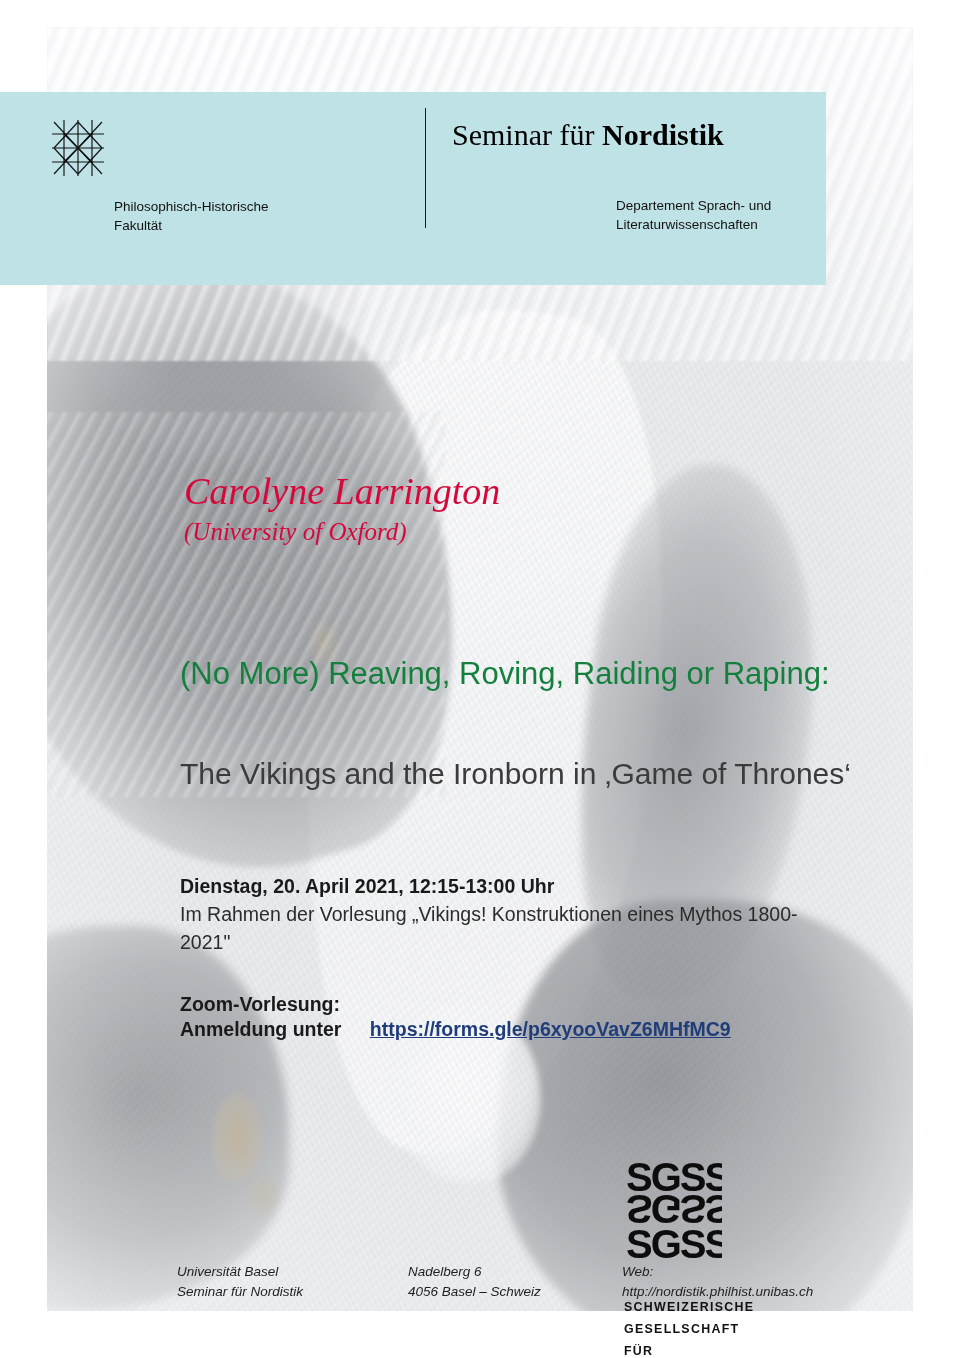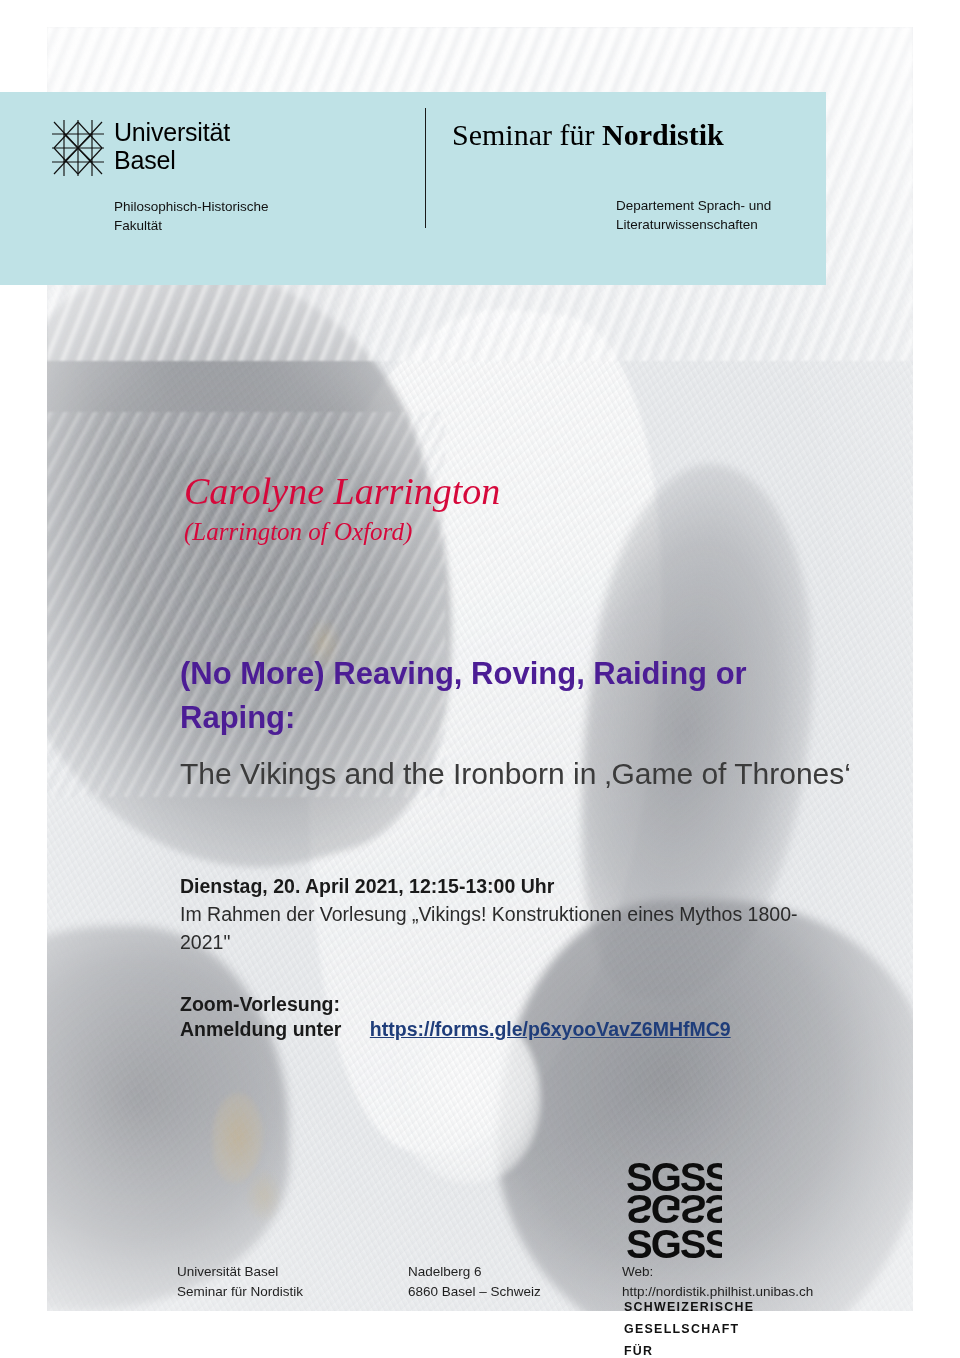--- a/index.html
+++ b/index.html
@@ -295,24 +295,24 @@
     font-style: italic;
     font-size: 25px;
     color: #d6083b;
   }
 
   .talk-title-bold {
     position: absolute;
     left: 180px; top: 652px;
     width: 680px;
     font-family: "Liberation Sans", sans-serif;
-    font-weight: 700;
+    font-weight: 400;
     font-size: 31px;
     line-height: 1.42;
-    color: #4c1d95;
+    color: #15803d;
   }
   .talk-title-light {
     position: absolute;
     left: 180px; top: 752px;
     width: 680px;
     font-family: "Liberation Sans", sans-serif;
     font-weight: 400;
     font-size: 30px;
     line-height: 1.46;
     color: #3b3b3b;
@@ -379,20 +379,21 @@
     color: #111111;
     white-space: nowrap;
   }
 
   
   .footer {
     position: absolute;
     left: 0; top: 1262px;
     width: 812px; height: 54px;
     font-family: "Liberation Sans", sans-serif;
+    font-style: italic;
     font-size: 13.5px;
     line-height: 1.5;
     color: #1f1f1f;
   }
   .footer-col { position: absolute; top: 0; }
   .fc1 { left: 177px; }
   .fc2 { left: 408px; }
   .fc3 { left: 622px; }
 </style>
 </head>
@@ -434,44 +435,40 @@
           <line x1="4" y1="30" x2="28" y2="4"></line>
           <line x1="28" y1="4" x2="52" y2="30"></line>
           <line x1="4" y1="30" x2="28" y2="56"></line>
           <line x1="28" y1="56" x2="52" y2="30"></line>
           <line x1="14" y1="16" x2="42" y2="44"></line>
           <line x1="42" y1="16" x2="14" y2="44"></line>
         </g>
       </svg>
     </div>
 
-    <div class="uni-logo-word">
-      <div>Universität</div>
-      <div>Basel</div>
-    </div>
 
     <div class="uni-faculty">
       <div>Philosophisch-Historische</div>
       <div>Fakultät</div>
     </div>
 
     <div class="band-divider"></div>
 
     <div class="nordistik-title">
       <span class="light">Seminar für </span><b>Nordistik</b>
     </div>
 
     <div class="nordistik-dept">
       <div>Departement Sprach- und</div>
       <div>Literaturwissenschaften</div>
     </div>
   </div>
 
   <div class="speaker">Carolyne Larrington</div>
-  <div class="speaker-affil">(Larrington of Oxford)</div>
+  <div class="speaker-affil">(University of Oxford)</div>
 
   <div class="talk-title-bold">(No More) Reaving, Roving, Raiding or Raping:</div>
   <div class="talk-title-light">The Vikings and the Ironborn in ‚Game of Thrones‘</div>
 
   <div class="datetime">Dienstag, 20. April 2021, 12:15-13:00 Uhr</div>
   <div class="framing">Im Rahmen der Vorlesung „Vikings! Konstruktionen eines Mythos 1800-2021"</div>
 
   <div class="zoom-label">Zoom-Vorlesung:</div>
   <div class="signup"><span>Anmeldung unter </span><a class="url" href="#">https://forms.gle/p6xyooVavZ6MHfMC9</a></div>
 
@@ -496,21 +493,21 @@
     </div>
   </div>
 
   <div class="footer">
     <div class="footer-col fc1">
       <div>Universität Basel</div>
       <div>Seminar für Nordistik</div>
     </div>
     <div class="footer-col fc2">
       <div>Nadelberg 6</div>
-      <div>6860 Basel  – Schweiz</div>
+      <div>4056 Basel  – Schweiz</div>
     </div>
     <div class="footer-col fc3">
       <div>Web:</div>
       <div>http://nordistik.philhist.unibas.ch</div>
     </div>
   </div>
 
 </div>
 
 </body></html>

